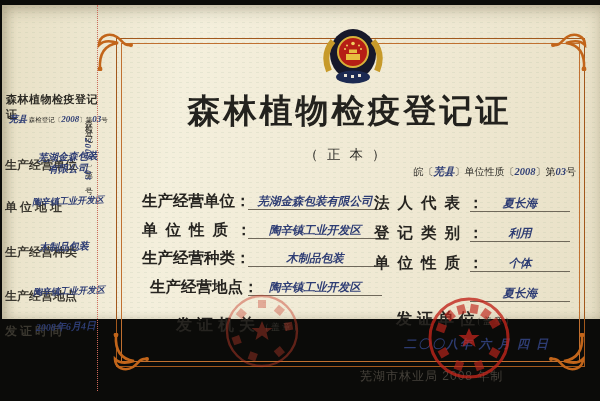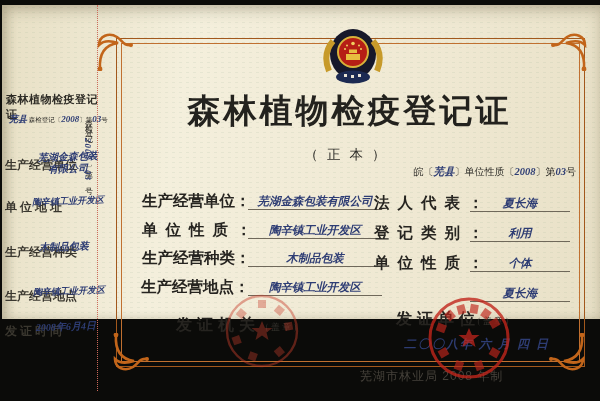--- a/index.html
+++ b/index.html
@@ -133,21 +133,21 @@
 
     <div class="abs flabel" style="left:140px;top:186px;">生产经营单位：</div>
     <div class="abs hand val" style="left:246px;top:189px;width:134px;">芜湖金森包装有限公司</div>
 
     <div class="abs flabel spread4" style="left:140px;top:215px;">单位性质：</div>
     <div class="abs hand val" style="left:246px;top:218px;width:134px;">陶辛镇工业开发区</div>
 
     <div class="abs flabel" style="left:140px;top:243px;">生产经营种类：</div>
     <div class="abs hand val" style="left:246px;top:246px;width:134px;">木制品包装</div>
 
-    <div class="abs flabel" style="left:139px;top:272px;">生产经营地点：</div>
+    <div class="abs flabel" style="left:148px;top:272px;">生产经营地点：</div>
     <div class="abs hand val" style="left:246px;top:275px;width:134px;">陶辛镇工业开发区</div>
 
     <div class="abs flabel spread4" style="left:372px;top:188px;">法人代表：</div>
     <div class="abs hand val" style="left:468px;top:191px;width:100px;">夏长海</div>
 
     <div class="abs flabel spread4" style="left:372px;top:218px;">登记类别：</div>
     <div class="abs hand val" style="left:468px;top:221px;width:100px;">利用</div>
 
     <div class="abs flabel spread4" style="left:372px;top:248px;">单位性质：</div>
     <div class="abs hand val" style="left:468px;top:251px;width:100px;">个体</div>

